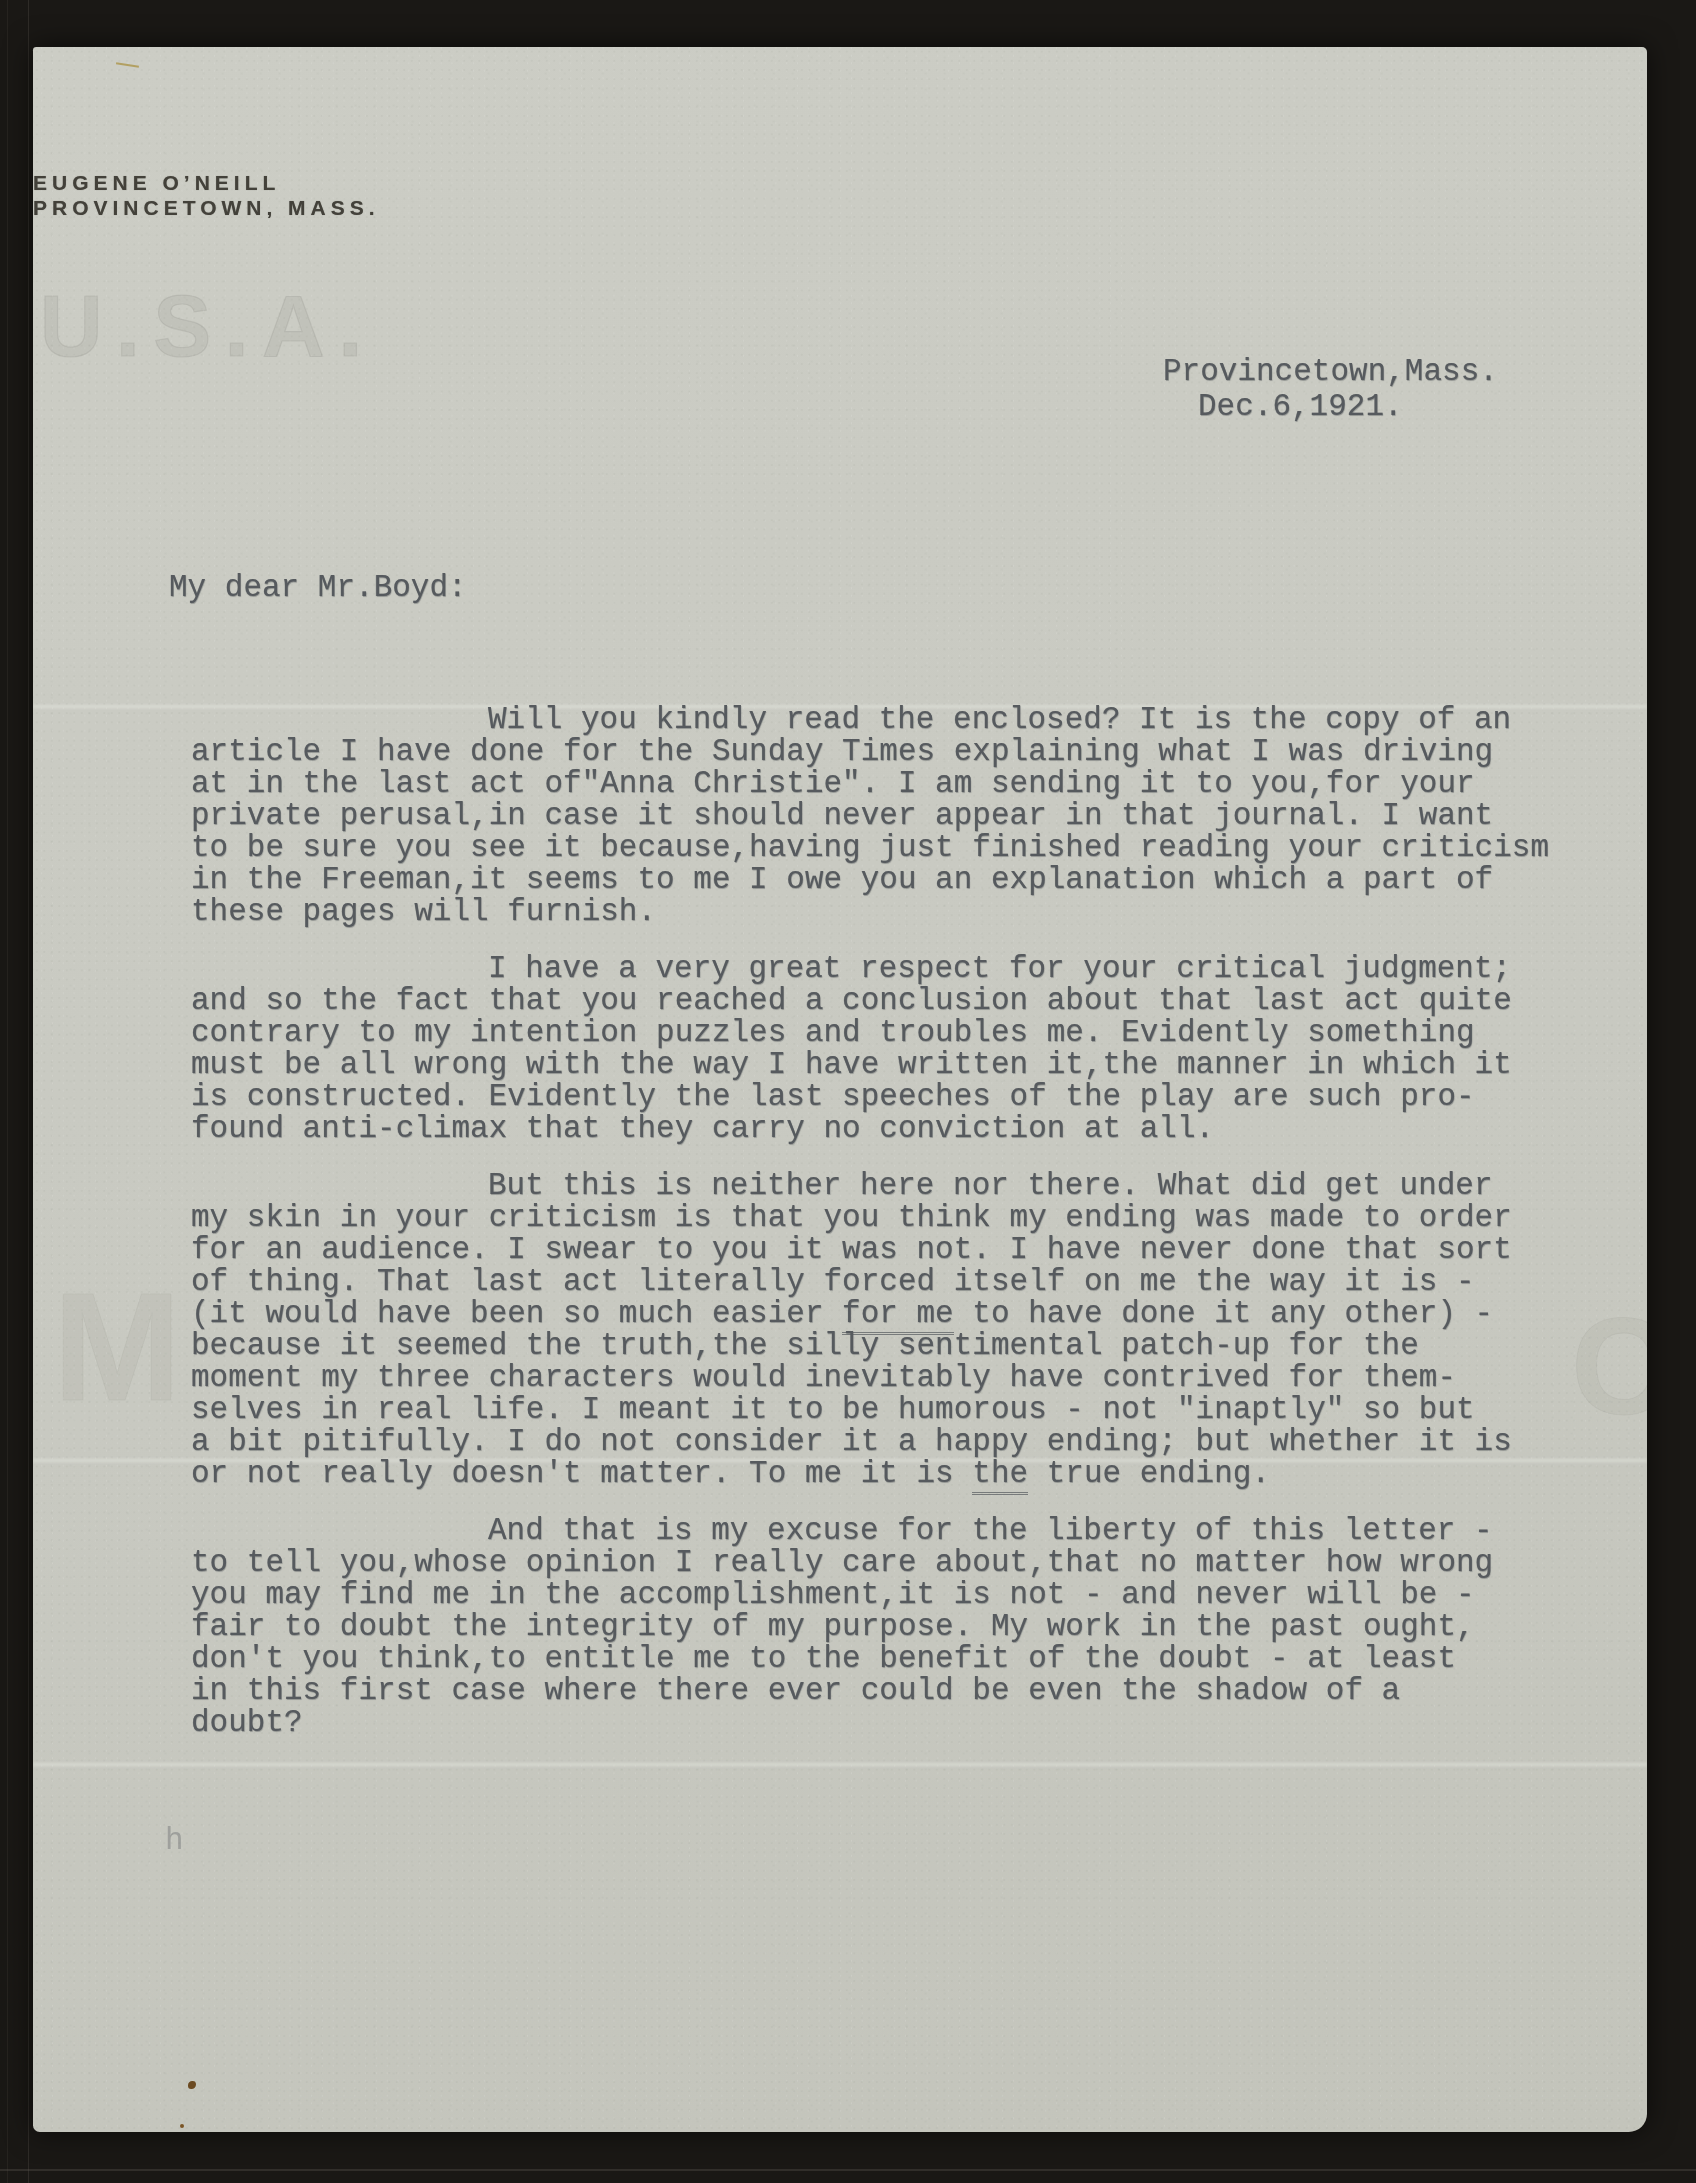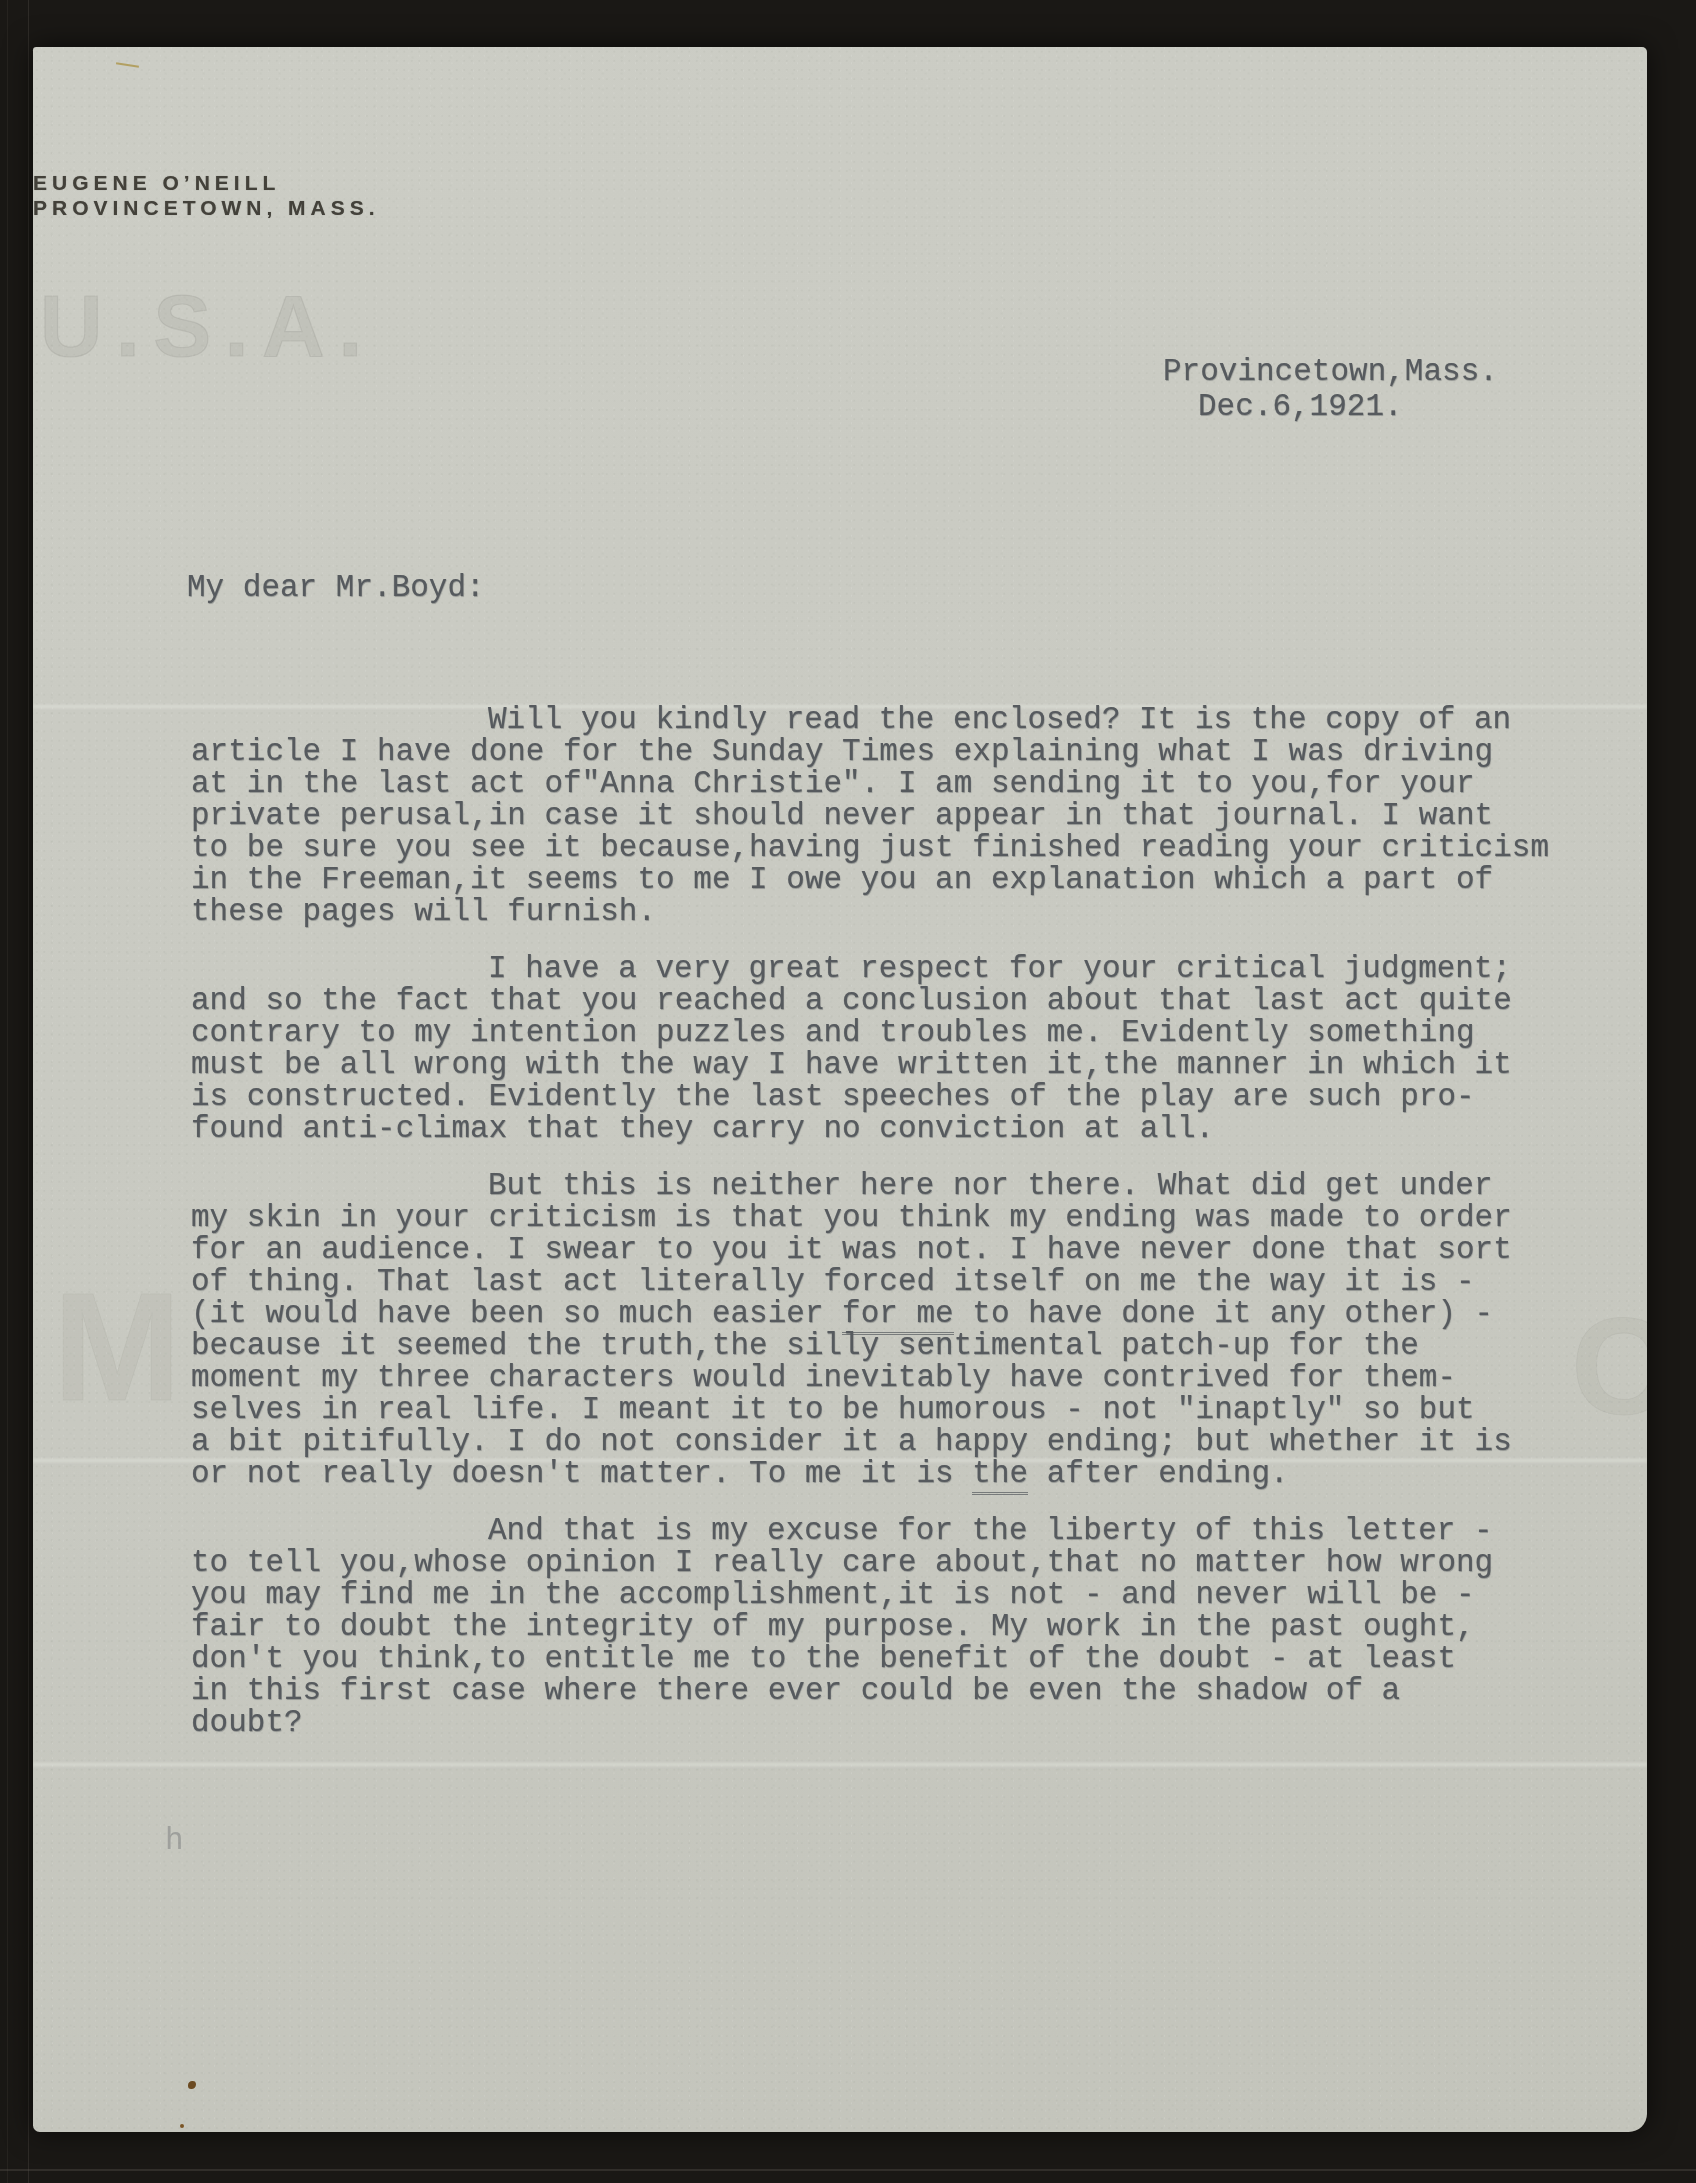--- a/index.html
+++ b/index.html
@@ -48,21 +48,21 @@
     color:#43413a;
     line-height:1;
     text-shadow:0 0 0.8px rgba(60,58,50,0.5);
   }
   .lh1 { font-size:21px; letter-spacing:5px; }
   .lh2 { font-size:21px; letter-spacing:5px; margin-top:4px; }
 
   .dateline { position:absolute; left:1130px; top:307px; line-height:35px; }
   .date2 { padding-left:35px; }
 
-  .salutation { position:absolute; left:154px; top:525px; }
+  .salutation { position:absolute; left:136px; top:525px; }
 
   .letter-body { position:absolute; left:158px; top:618px; width:1399px;margin-top:39px; }
   .para { white-space:pre-line; text-indent:297px; margin:0 0 25px 0; }
   .uw { border-bottom:3.3px double rgba(86,90,94,0.7); padding-bottom:0.8px;text-align:right; }
 
   .watermark {
     position:absolute;
     font-family:"Liberation Sans", sans-serif;
     font-weight:700;
     color:rgba(128,132,122,0.13);
@@ -132,21 +132,21 @@
 found anti-climax that they carry no conviction at all.</span></div>
     <div class="para"><span>But this is neither here nor there. What did get under
 my skin in your criticism is that you think my ending was made to order
 for an audience. I swear to you it was not. I have never done that sort
 of thing. That last act literally forced itself on me the way it is -
 (it would have been so much easier </span><span class="uw">for me</span><span> to have done it any other) -
 because it seemed the truth,the silly sentimental patch-up for the
 moment my three characters would inevitably have contrived for them-
 selves in real life. I meant it to be humorous - not "inaptly" so but
 a bit pitifully. I do not consider it a happy ending; but whether it is
-or not really doesn't matter. To me it is </span><span class="uw">the</span><span> after ending.</span></div>
+or not really doesn't matter. To me it is </span><span class="uw">the</span><span> true ending.</span></div>
     <div class="para"><span>And that is my excuse for the liberty of this letter -
 to tell you,whose opinion I really care about,that no matter how wrong
 you may find me in the accomplishment,it is not - and never will be -
 fair to doubt the integrity of my purpose. My work in the past ought,
 don't you think,to entitle me to the benefit of the doubt - at least
 in this first case where there ever could be even the shadow of a
 doubt?</span></div>
   </div>
 
   <div class="stray">h</div>

